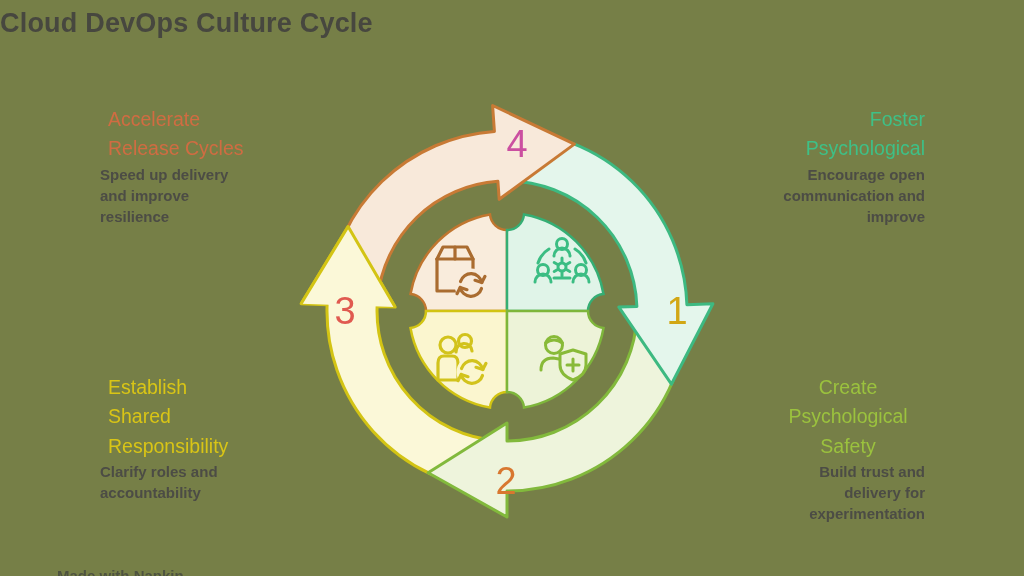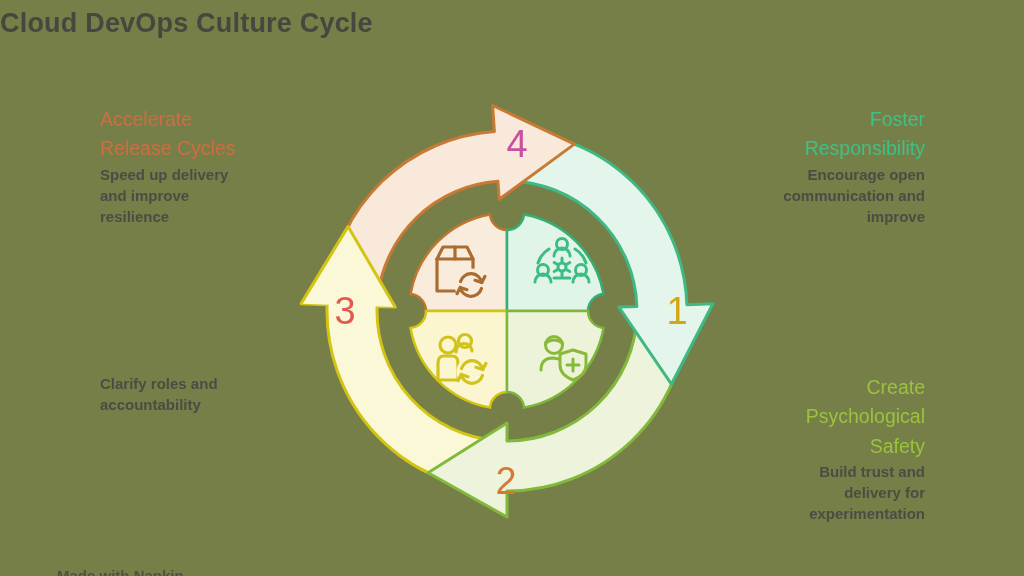--- a/index.html
+++ b/index.html
@@ -6,53 +6,54 @@
   body{
     width:1024px;height:576px;position:relative;overflow:hidden;
     background:#767f47;
     font-family:"Liberation Sans",sans-serif;
   }
   .page-title{
     position:absolute;top:8px;left:0;width:1024px;text-align:left;
     font-size:27px;font-weight:700;color:#47473f;letter-spacing:.2px;
   }
   .corner{position:absolute;}
-  .corner .heading{font-size:19.5px;line-height:1.5;font-weight:400;}
+  .corner .heading{font-size:19.5px;line-height:1.5;font-weight:400;margin-left:8px;}
   .corner .desc{font-size:15px;line-height:1.4;font-weight:700;color:#4c4c45;}
   .corner.tl{left:100px;top:105px;width:150px;}
   .corner.tr{right:99px;top:105px;width:162px;text-align:right;}
   .corner.bl{left:100px;top:373px;width:152px;}
   .corner.br{right:99px;top:373px;width:162px;text-align:right;}
   .tl .heading{color:#d06c42;}
   .tr .heading{color:#3ec087;}
   .bl .heading{color:#d9c516;}
-  .br .heading{color:#9bc23e;}
+  .br .heading{color:#9bc23e;text-align:center;}
   .diagram{position:absolute;left:277px;top:81px;width:460px;height:460px;}
   svg text.num{font-family:"Liberation Sans",sans-serif;font-size:38px;font-weight:400;}
   .watermark{
     position:absolute;left:57px;top:567px;font-size:15px;font-weight:700;color:#4e5340;
     white-space:nowrap;
   }
 </style>
 </head>
 <body>
 
 <div class="page-title">Cloud DevOps Culture Cycle</div>
 
 <div class="corner tl">
   <div class="heading">Accelerate Release Cycles</div>
   <div class="desc">Speed up delivery and improve resilience</div>
 </div>
 
 <div class="corner tr">
-  <div class="heading">Foster Responsibility</div>
+  <div class="heading">Foster Psychological</div>
   <div class="desc">Encourage open communication and improve</div>
 </div>
 
 <div class="corner bl">
+  <div class="heading">Establish Shared Responsibility</div>
   <div class="desc">Clarify roles and accountability</div>
 </div>
 
 <div class="corner br">
   <div class="heading">Create Psychological Safety</div>
   <div class="desc">Build trust and delivery for experimentation</div>
 </div>
 
 <div class="diagram">
 <svg width="460" height="460" viewBox="0 0 460 460">

